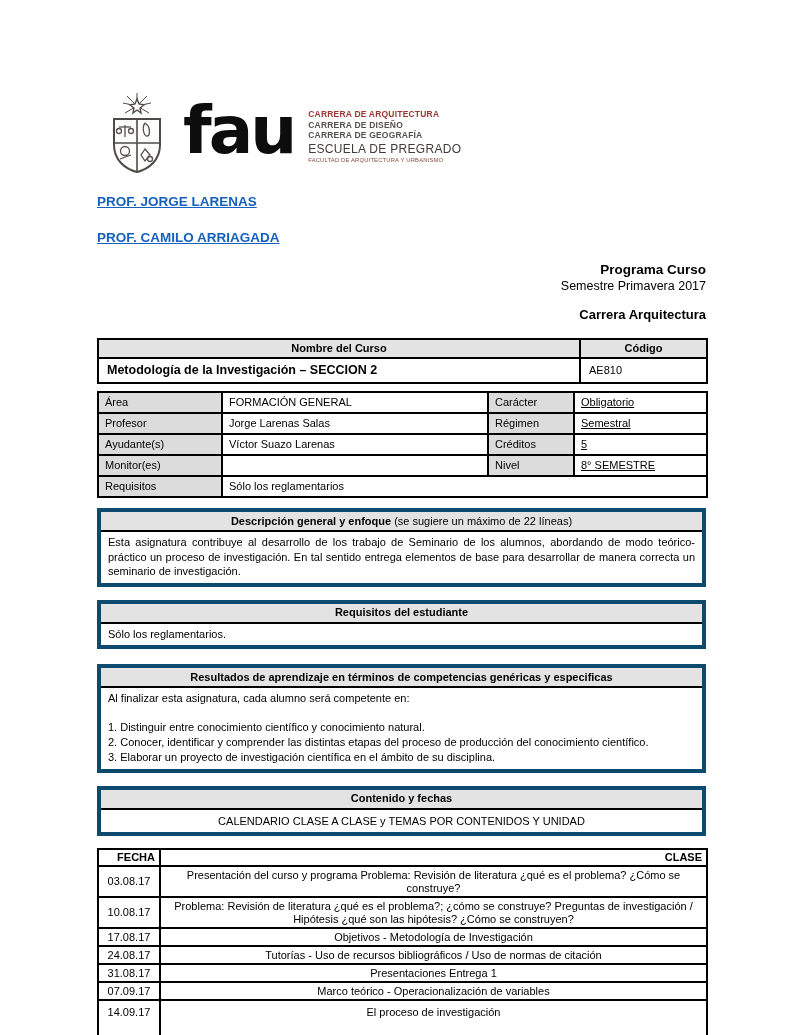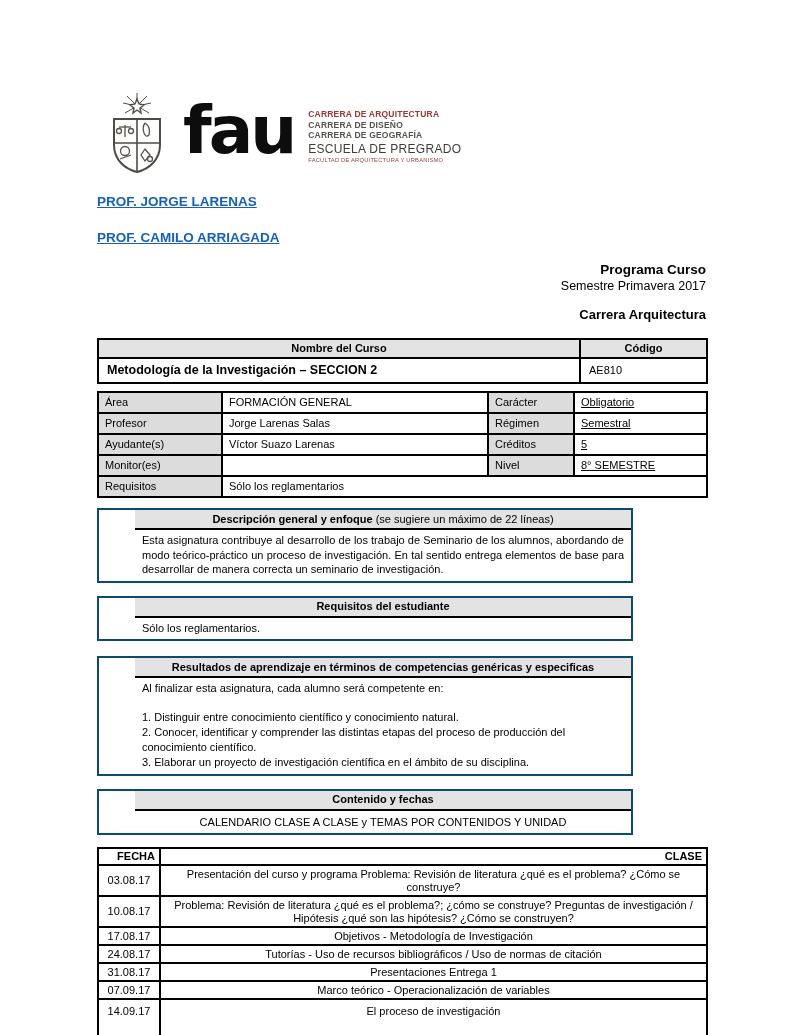--- a/index.html
+++ b/index.html
@@ -51,21 +51,21 @@
   .course-table th { background: #e3e3e3; text-align: center; font-size: 11px; padding: 2px 6px; }
   .course-name { font-weight: bold; font-size: 12.5px; padding: 5px 8px; }
   .course-code { font-size: 11px; padding: 5px 8px; }
 
   .details-table { margin-top: 7px; }
   .details-table td.lbl { background: #dcdcdc; }
   .details-table td.val-c { text-align: left; text-decoration: underline; }
   .bold { font-weight: normal; }
 
   
-  .box { border: 2px solid #0c4a6e; width: 536px; padding-left: 36px; }
+  .box { border: 4px solid #0c4a6e; width: 609px; }
   .box-header {
     background: #e3e3e3; border-bottom: 2px solid #000;
     text-align: center; font-size: 11px; padding: 2.5px 4px; line-height: 13px;
   }
   .box-header .t-bold { font-weight: bold; }
   .box-body { padding: 3px 7px 4px 7px; font-size: 11px; line-height: 14.5px; }
   .just { text-align: justify; }
   .box-desc { margin-top: 10px; }
   .box-req  { margin-top: 13px; }
   .box-res  { margin-top: 15px; }

